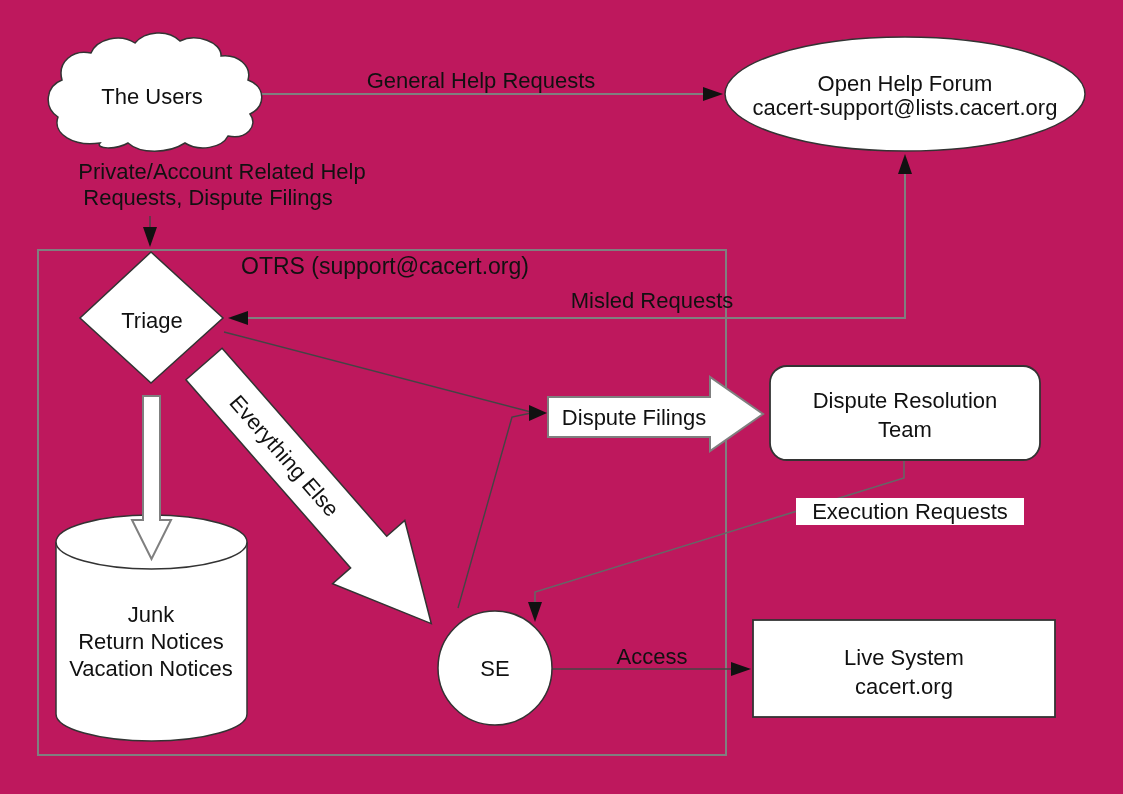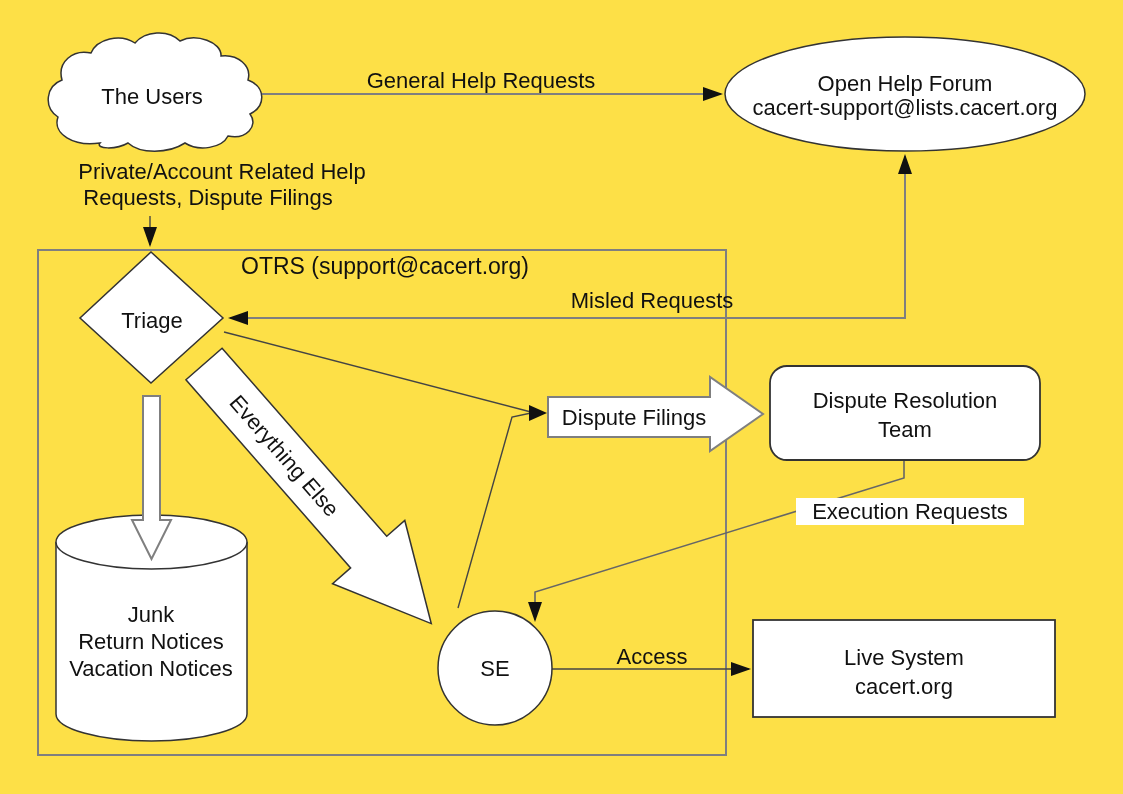--- a/index.html
+++ b/index.html
@@ -4,21 +4,21 @@
 <style>
   html, body {
     margin: 0;
     padding: 0;
     background: #ffffff;
   }
   .canvas {
     position: relative;
     width: 1123px;
     height: 794px;
-    background: #fde047;
+    background: #be185d;
     overflow: hidden;
   }
   svg text {
     font-family: "Liberation Sans", "DejaVu Sans", sans-serif;
     font-size: 22px;
     fill: #111111;
   }
   text.title { font-size: 23px; }
   .shape       { fill: #ffffff; stroke: #333333; stroke-width: 1.5; }
   .shape-thick { fill: #ffffff; stroke: #333333; stroke-width: 1.8; }

